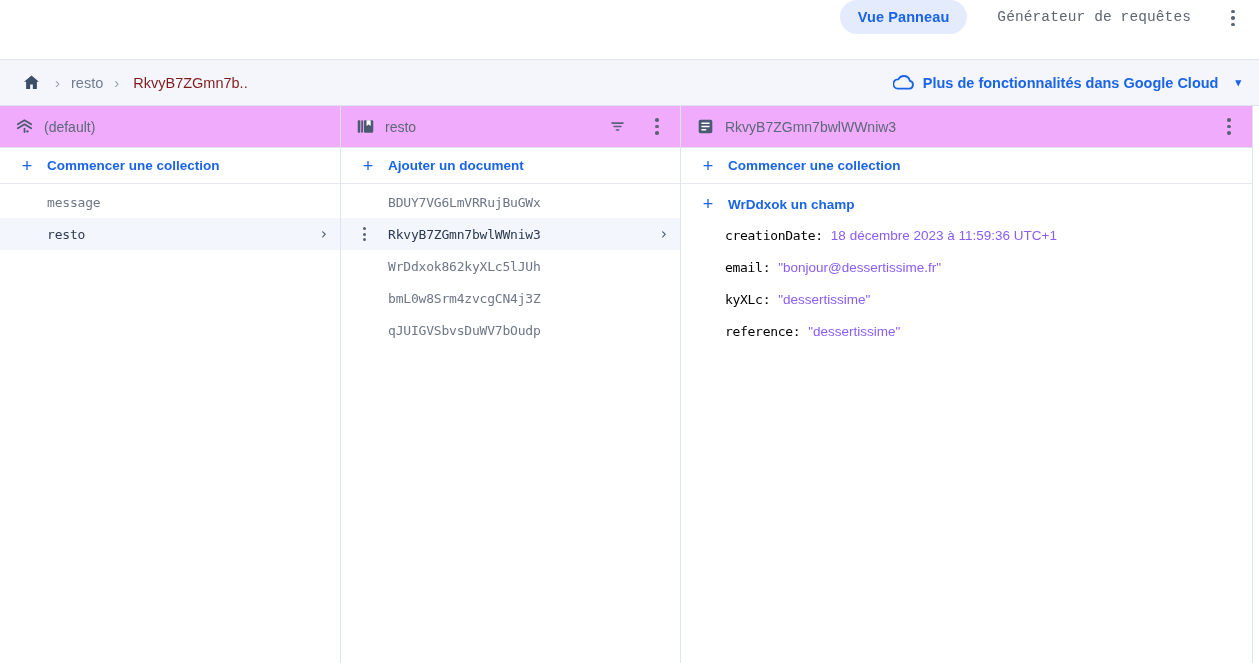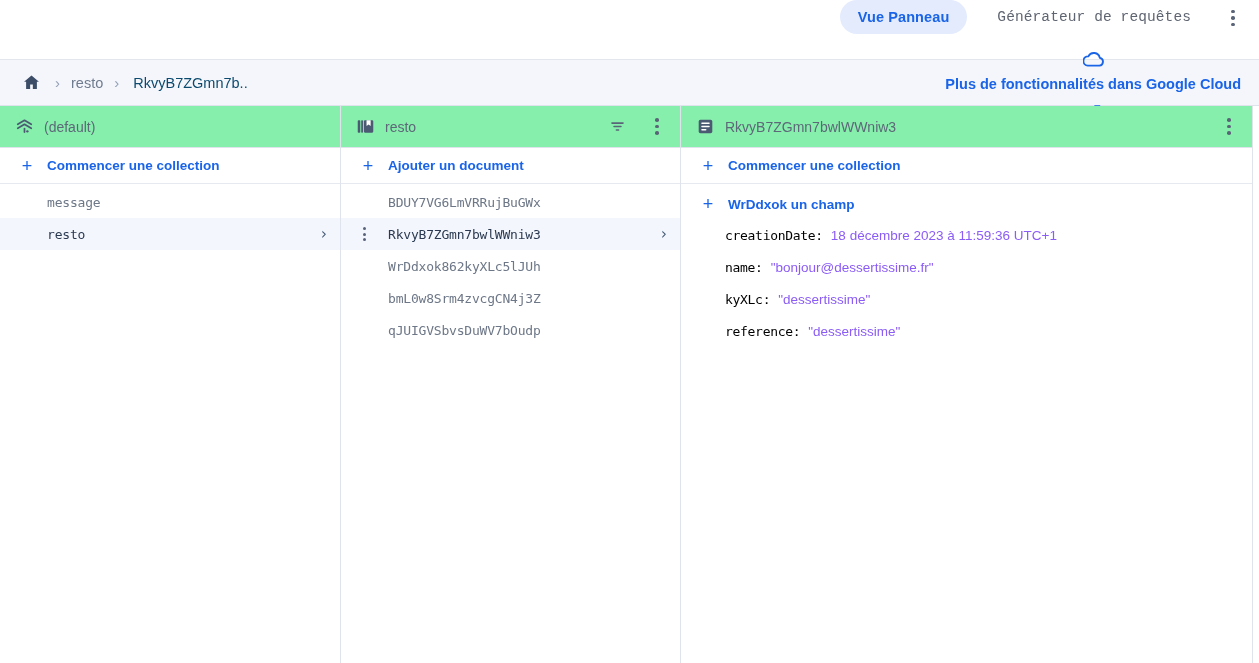--- a/index.html
+++ b/index.html
@@ -99,34 +99,33 @@
     padding: 0 9px;
     font-weight: 400;
     line-height: 1;
   }
   .crumb-link {
     color: #6f7b8e;
     font-size: 14.5px;
     cursor: pointer;
   }
   .crumb-current {
-    color: #0c4a6e;
+    color: #7f1d1d;
     font-size: 14.5px;
     padding-left: 3px;
   }
   .gcloud {
     display: flex;
     align-items: center;
     gap: 9px;
     color: #1a64e8;
     font-size: 14.5px;
     font-weight: 700;
     cursor: pointer;
     padding-right: 4px;
-    flex-direction: column;
   }
   .gcloud .chev { font-size: 11px; margin-left: 8px; color: #1a64e8; }
 
   
   .panels {
     flex: 1 1 auto;
     display: flex;
     min-height: 0;
     background: #ffffff;
   }
@@ -137,21 +136,21 @@
     background: #ffffff;
   }
   .panel--db    { width: 341px; border-right: 1px solid #dfe3ec; }
   .panel--coll  { width: 340px; border-right: 1px solid #dfe3ec; }
   .panel--doc   { width: 572px; border-right: 1px solid #dfe3ec; }
   .panel-rest   { flex: 1 1 auto; background: #ffffff; }
 
   .panel-head {
     height: 42px;
     flex: 0 0 42px;
-    background: #86efac;
+    background: #f0abfc;
     display: flex;
     align-items: center;
     padding: 0 8px 0 14px;
     border-bottom: 1px solid #dfe3ec;
     gap: 10px;
   }
   .panel-head .ico { display: flex; align-items: center; justify-content: center; width: 20px; height: 20px; }
   .panel-head .title {
     font-size: 14px;
     color: #5d6878;
@@ -412,21 +411,21 @@
         <span class="plus">+</span>
         <span>WrDdxok un champ</span>
       </div>
 
       <div class="fields">
         <div class="field-row">
           <span class="field-key">creationDate:</span>
           <span class="field-val">18 décembre 2023 à 11:59:36 UTC+1</span>
         </div>
         <div class="field-row">
-          <span class="field-key">name:</span>
+          <span class="field-key">email:</span>
           <span class="field-val">"bonjour@dessertissime.fr"</span>
         </div>
         <div class="field-row">
           <span class="field-key">kyXLc:</span>
           <span class="field-val">"dessertissime"</span>
         </div>
         <div class="field-row">
           <span class="field-key">reference:</span>
           <span class="field-val">"dessertissime"</span>
         </div>

